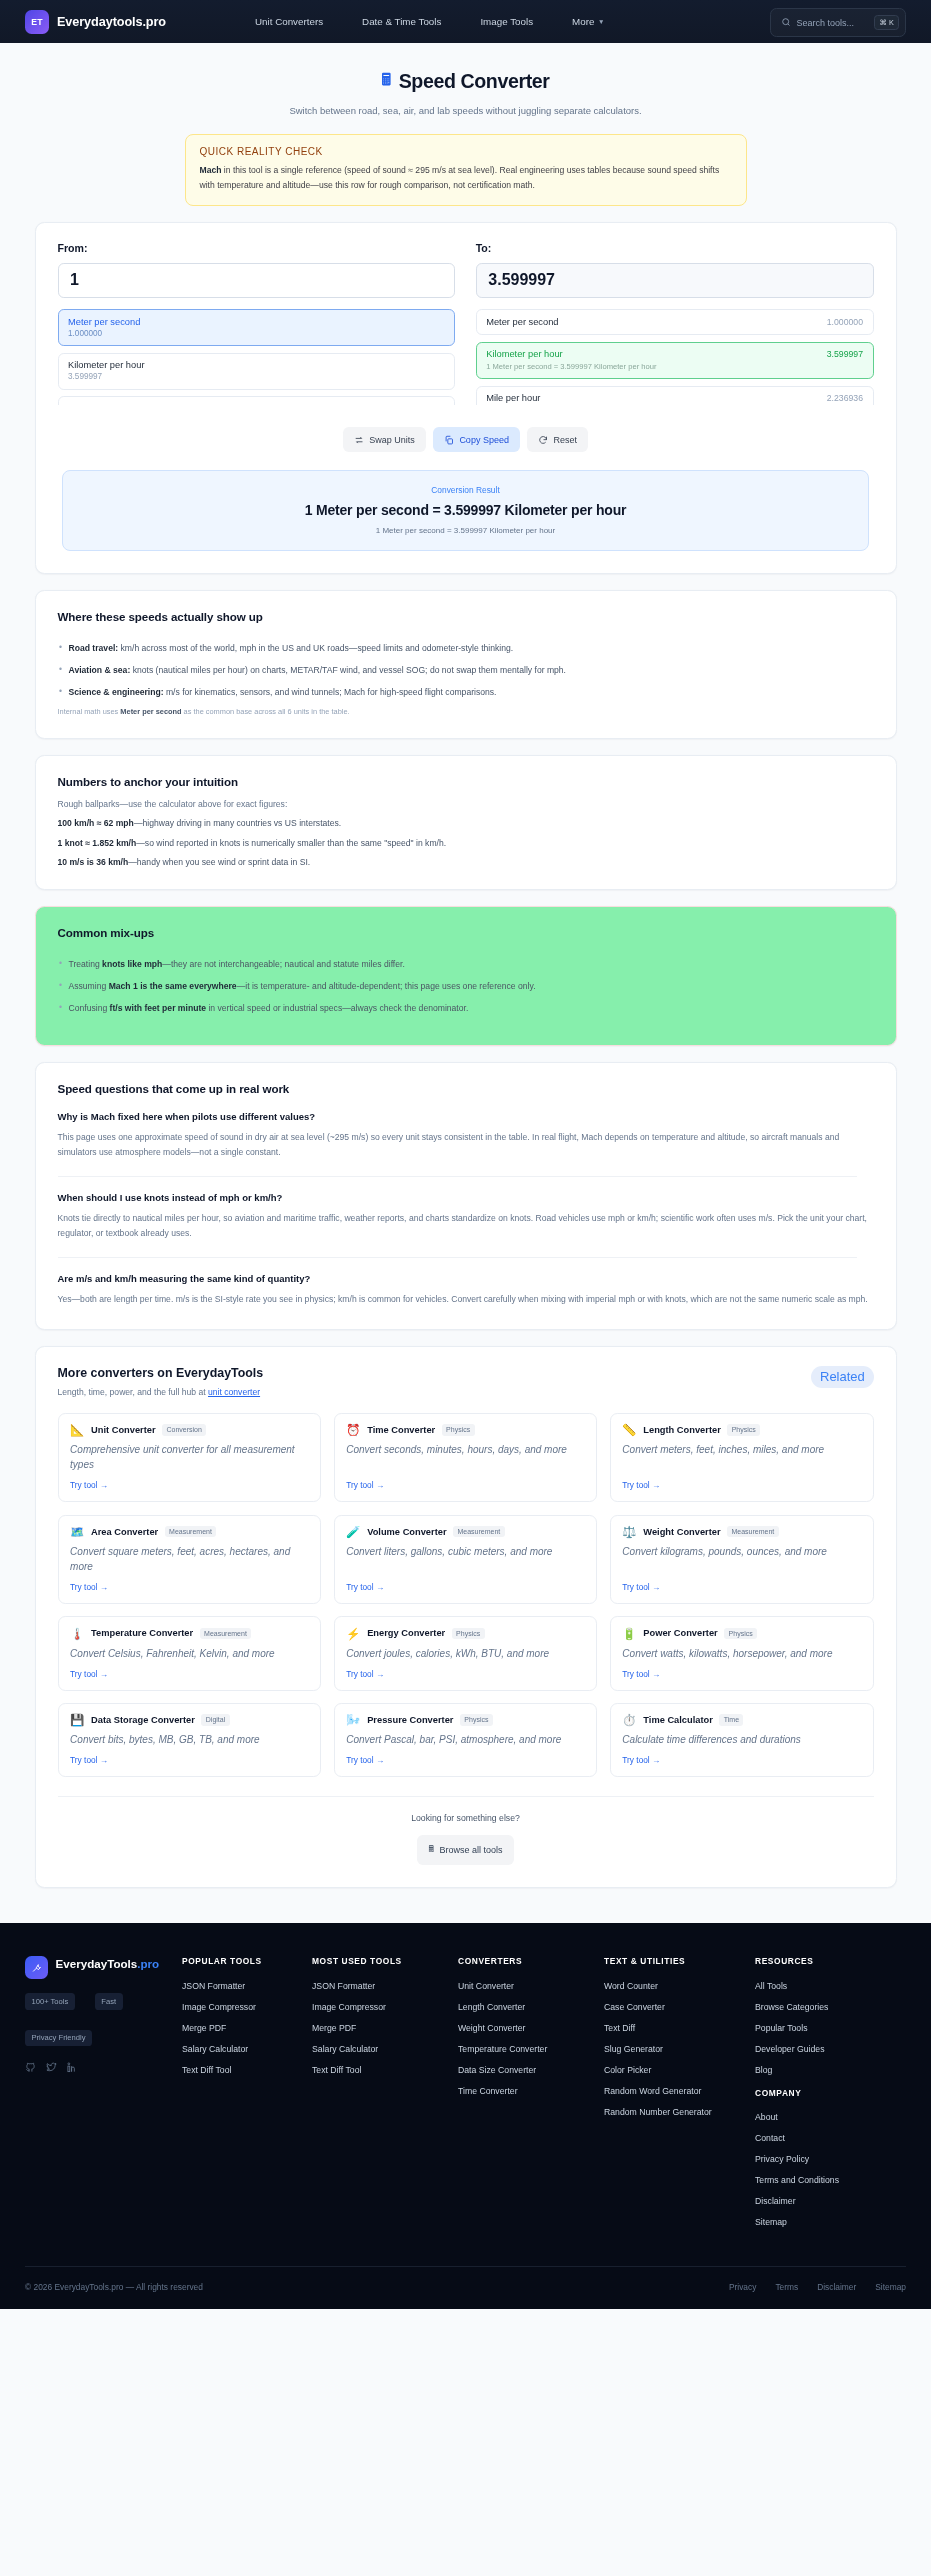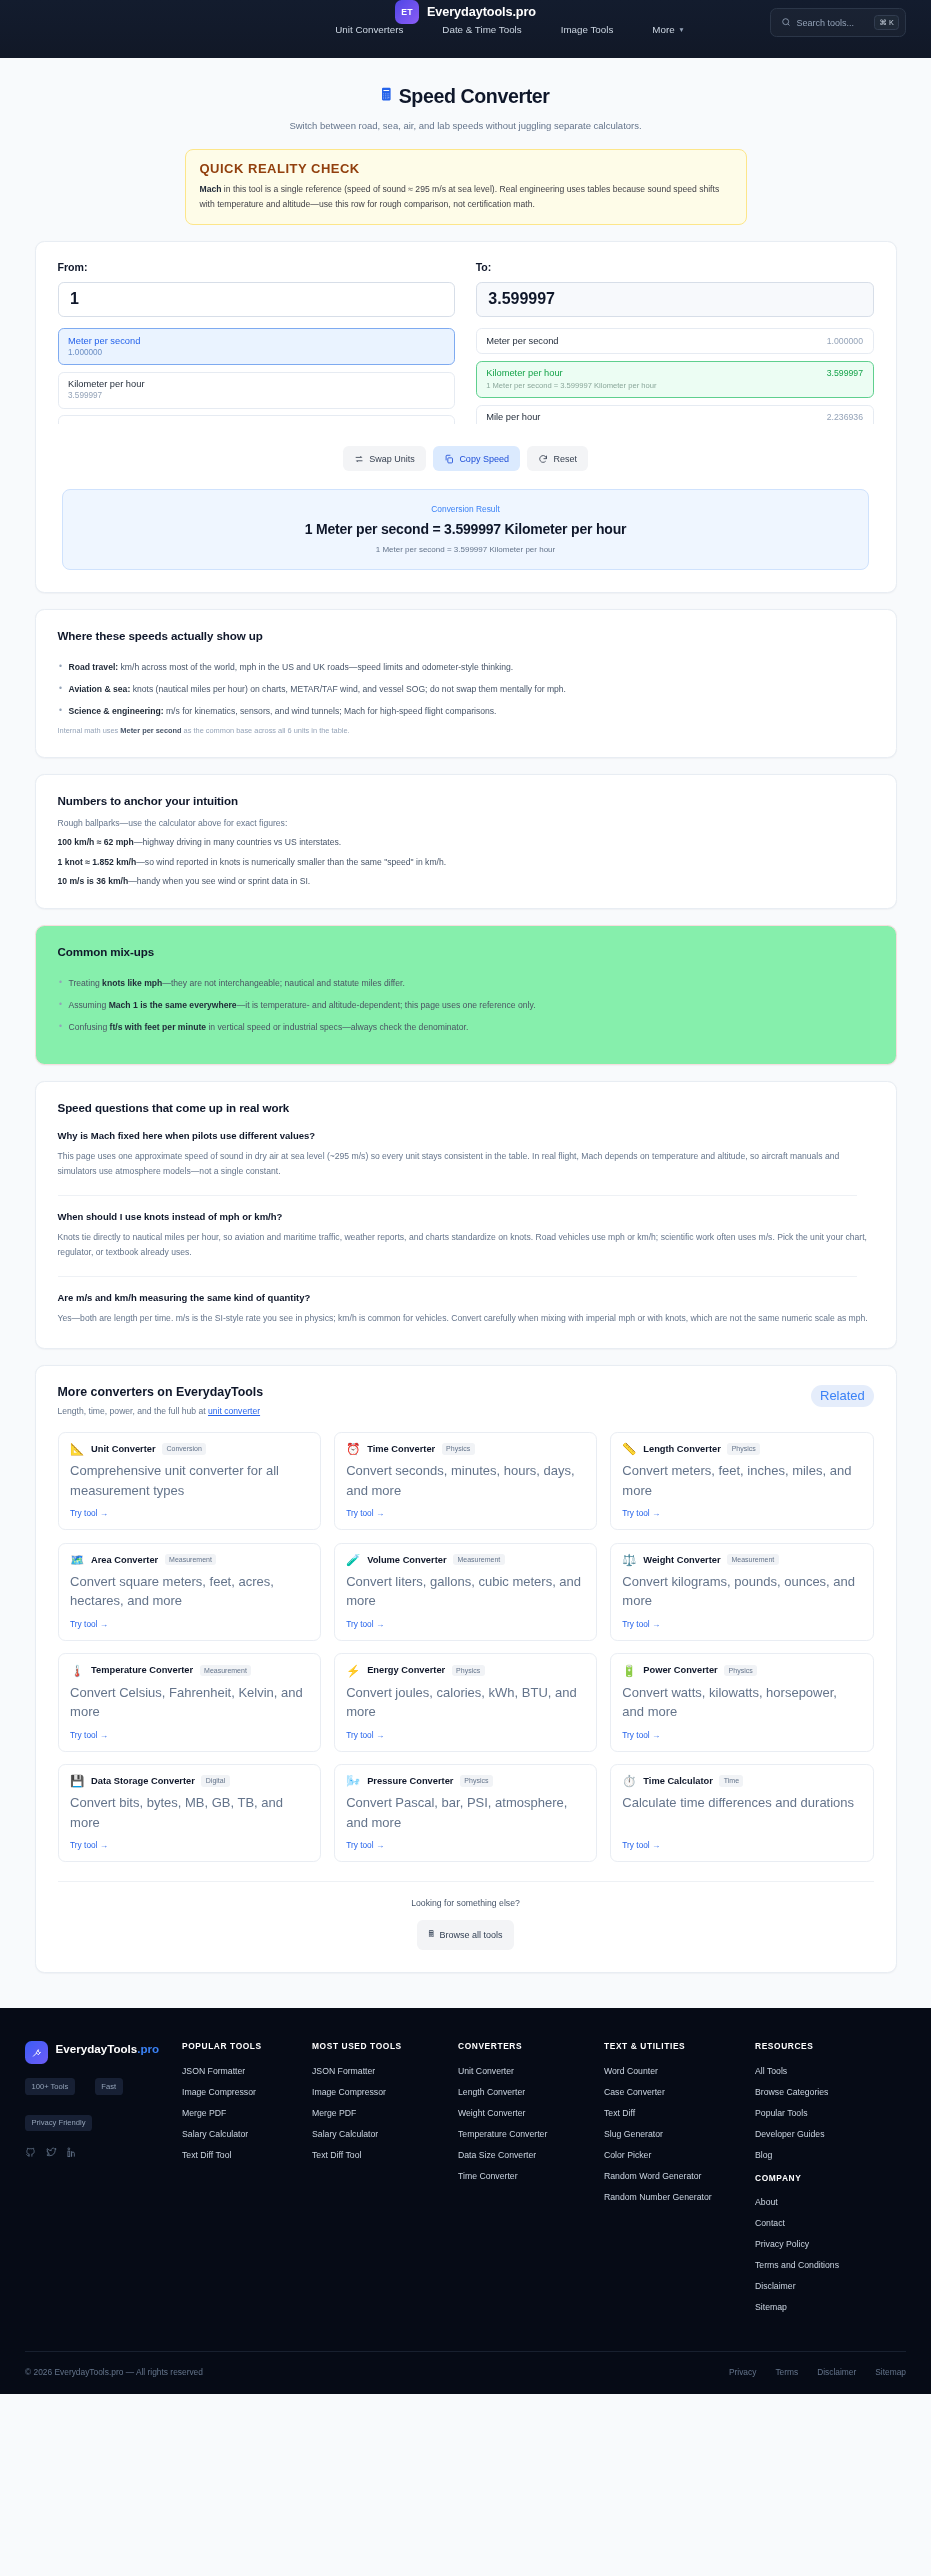--- a/index.html
+++ b/index.html
@@ -8,26 +8,25 @@
     font-family: "Liberation Sans", sans-serif;
     background: #f8fafc;
     color: #0f172a;
     -webkit-font-smoothing: antialiased;
   }
 
   
   .site-header {
     background: #111827;
     background: linear-gradient(180deg,#131c2e 0%,#111827 100%);
-    height: 58px;
+    height: 43px;
     display: flex;
     align-items: center;
     padding: 0 25px;
     position: relative;
-    flex-direction: column;
   }
   .brand { display: flex; align-items: center; gap: 8px; }
   .brand-badge {
     width: 24px; height: 24px; border-radius: 6.5px;
     background: linear-gradient(135deg,#4f46e5 0%,#8b5cf6 100%);
     color: #fff; font-size: 8.7px; font-weight: 700;
     display: flex; align-items: center; justify-content: center;
     letter-spacing: 0.2px;
   }
   .brand-name { color: #fff; font-size: 12.7px; font-weight: 700; letter-spacing: -0.1px;}
@@ -61,21 +60,21 @@
   .hero .sub { color: #64748b; font-size: 9.5px; margin-top: 10.2px; }
   .calc-emoji { font-size: 16px; color:#2563eb; }
 
   .notice {
     width: 562px; margin: 17.5px auto 0;
     background: #fefce8; border: 0.7px solid #fde68a; border-radius: 8px;
     padding: 11.6px 14px 12.4px;
     text-align: left;
   }
   .notice .ntitle {
-    color: #92400e; font-size: 13px; font-weight: 700;
+    color: #92400e; font-size: 10px; font-weight: 400;
     letter-spacing: 0.5px; text-transform: uppercase; margin-bottom: 5.8px;
   }
   .notice .nbody { color: #3f3f46; font-size: 8.6px; line-height: 1.72; }
   .notice .nbody b { font-weight: 700; color:#1f2937; }
 
   
   .card {
     width: 862px; margin: 16px auto 0;
     background: #fff; border: 0.7px solid #e8edf3; border-radius: 9.5px;
     box-shadow: 0 0.7px 1.5px rgba(15,23,42,.04);
@@ -177,21 +176,21 @@
     padding: 10.2px 11.6px 11px; min-height: 71px;
     display: flex; flex-direction: column;
   }
   .tc-top { display: flex; align-items: center; gap: 6.5px; }
   .tc-icon { font-size: 11.6px; line-height: 1; }
   .tc-name { font-size: 9.3px; font-weight: 700; }
   .tc-tag {
     background: #f1f3f6; color: #64748b; font-size: 7px;
     border-radius: 2.9px; padding: 2.2px 4.4px;
   }
-  .tc-desc { font-size: 13px; color: #64748b; margin-top: 6.5px; line-height: 1.5; flex: 1;}
+  .tc-desc { font-size: 10px; color: #64748b; margin-top: 6.5px; line-height: 1.5; flex: 1; font-style: italic;}
   .tc-link { font-size: 8.3px; color: #2563eb; margin-top: 8px; }
   .sep { height: 0.7px; background: #eef1f5; margin: 19px 0 0; }
   .lookfor { text-align: center; margin-top: 16px; font-size: 8.7px; color: #475569; }
   .browse-btn {
     margin: 11.6px auto 0; display: flex; align-items: center; gap: 5.8px;
     background: #f3f4f6; border-radius: 5.8px; padding: 7.3px 11.6px;
     font-size: 9px; color: #334155; width: max-content; cursor: pointer;
     border: none; font-family: "Liberation Sans", sans-serif;
   }
 

